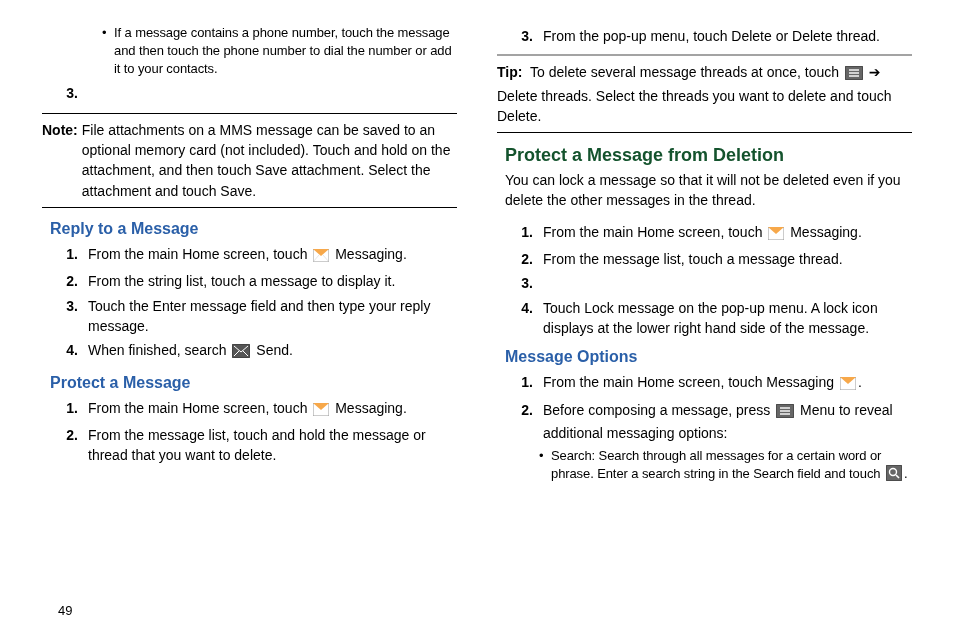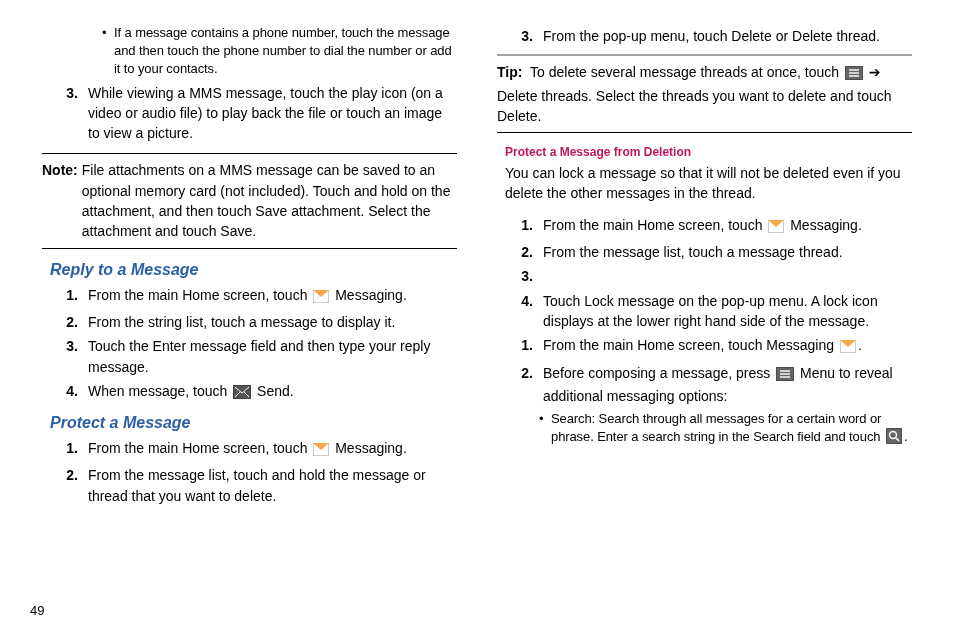--- a/index.html
+++ b/index.html
@@ -21,29 +21,28 @@
     display: flex;
     gap: 40px;
     height: 100%;
   }
   .col {
     flex: 1;
     min-width: 0;
   }
   .h3 {
     color: #2a5fa8;
-    font-style: italic;
     font-weight: bold;
     font-size: 16px;
     margin: 10px 0 6px 8px;
   }
   .h4 {
-    color: #be185d;
-    font-weight: bold;
-    font-size: 12px;
+    color: #14532d;
+    font-weight: bold;
+    font-size: 18px;
     margin: 12px 0 4px 8px;
   }
   ol {
     list-style: none;
     padding: 0;
     margin: 0;
   }
   ol li {
     display: flex;
     margin: 4px 0;
@@ -85,21 +84,21 @@
   .tip-block {
     border-top: 2px solid #a3a3a3;
     border-bottom: 1px solid #000;
     margin: 8px 0 12px 0;
     padding: 6px 0;
     line-height: 1.45;
   }
   .pagenum {
     position: absolute;
     bottom: 18px;
-    left: 30px;
+    left: 58px;
     font-size: 13px;
   }
   .icon {
     display: inline-block;
     vertical-align: -3px;
     margin: 0 2px;
   }
   .condensed { font-stretch: condensed; letter-spacing: -0.1px; }
   b { font-weight: normal; }
 </style>
@@ -112,21 +111,20 @@
     <div class="col">
 
       <div class="bullet-row condensed" style="margin-left:60px">
         <span class="bullet-dot">•</span>
         <span>If a message contains a phone number, touch the message and then touch the phone number to dial the number or add it to your contacts.</span>
       </div>
 
       <ol>
         <li>
           <span class="num">3.</span>
-          <span class="body">While viewing a MMS message, touch the play icon (on a video or audio file) to play back the file or touch an image to view a picture.</span>
         </li>
       </ol>
 
       <div class="note-block">
         <div class="nb-flex">
           <span class="note-label">Note:</span>
           <span class="body">
             <span>File attachments on a MMS message can be saved to an optional memory card (not included). Touch and hold on the attachment, and then touch </span><b>Save attachment</b><span>. Select the attachment and touch </span><b>Save</b><span>.</span>
           </span>
         </div>
@@ -150,21 +148,21 @@
         </li>
         <li>
           <span class="num">3.</span>
           <span class="body">
             <span>Touch the </span><b>Enter message</b><span> field and then type your reply message.</span>
           </span>
         </li>
         <li>
           <span class="num">4.</span>
           <span class="body">
-            <span>When message, touch </span><span class="icon"><svg width="18" height="14">
+            <span>When finished, search </span><span class="icon"><svg width="18" height="14">
                   <rect x="0" y="0" width="18" height="14" rx="2" fill="#555" stroke="#333"></rect>
                   <path d="M2 2 L9 8 L16 2 M2 12 L7 7 M16 12 L11 7" stroke="#fff" stroke-width="1" fill="none"></path>
                 </svg></span> <b>Send</b><span>.</span>
           </span>
         </li>
       </ol>
 
       <div class="h3">Protect a Message</div>
       <ol>
         <li>
@@ -229,20 +227,21 @@
           <span class="num">3.</span>
         </li>
         <li>
           <span class="num">4.</span>
           <span class="body">
             <span>Touch </span><b>Lock message</b><span> on the pop-up menu. A lock icon displays at the lower right hand side of the message.</span>
           </span>
         </li>
       </ol>
 
+      <div class="h3">Message Options</div>
       <ol>
         <li>
           <span class="num">1.</span>
           <span class="body">
             <span>From the main Home screen, touch </span><b>Messaging</b> <span class="icon"><svg width="16" height="13">
                   <rect x="0" y="0" width="16" height="13" rx="1" fill="#fff" stroke="#999"></rect>
                   <path d="M0 0 L8 7 L16 0 Z" fill="#f7a84a"></path>
                 </svg></span><span>.</span>
           </span>
         </li>

